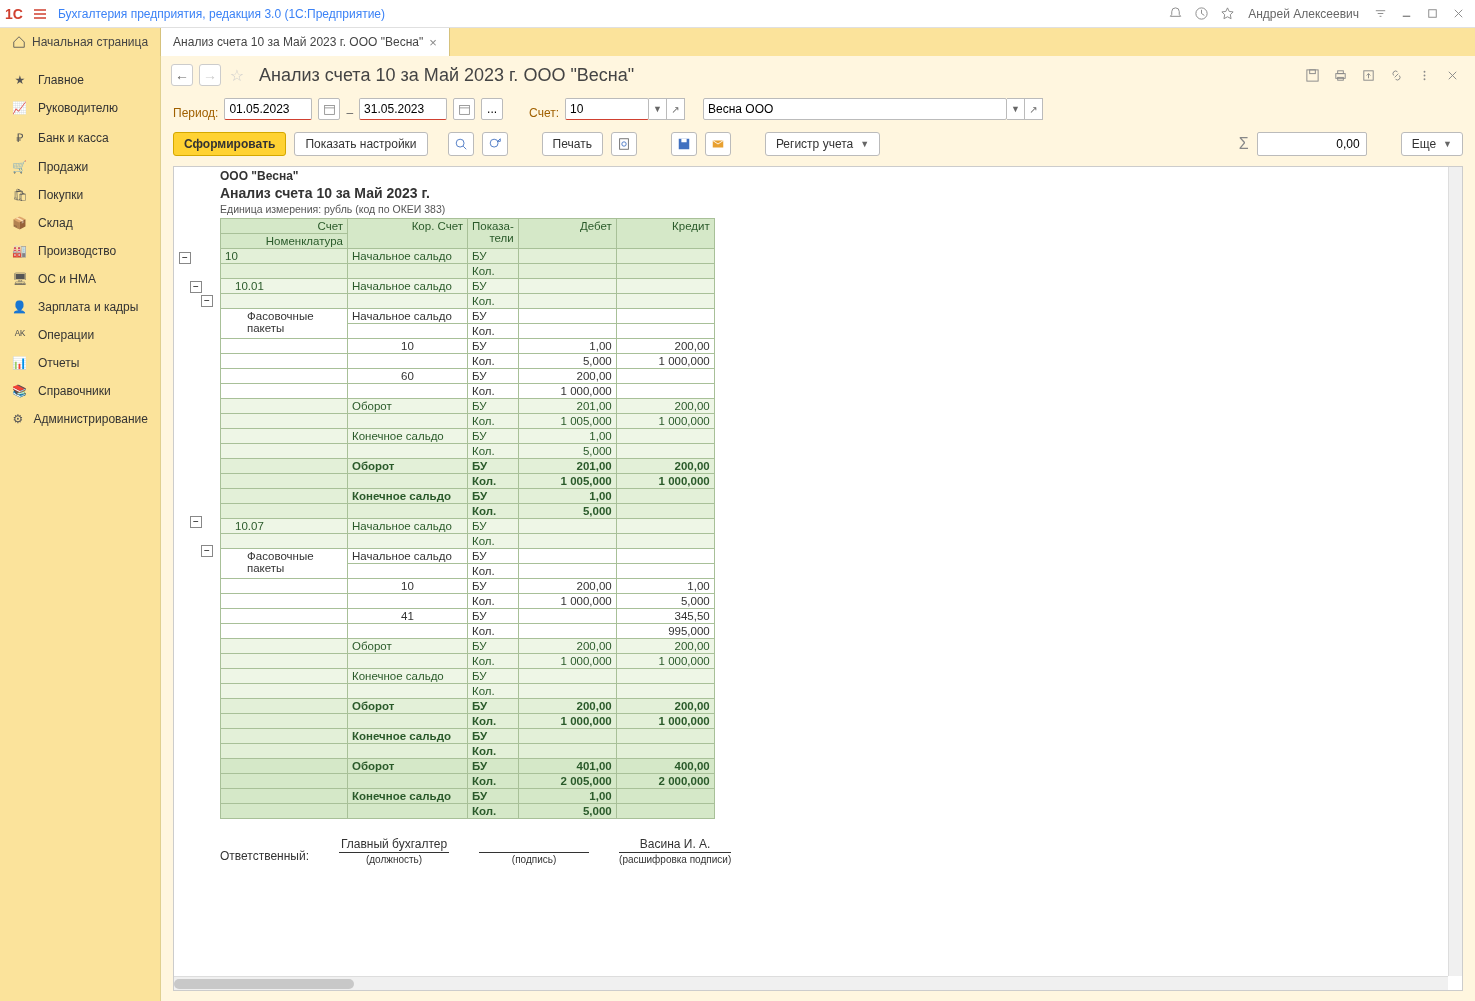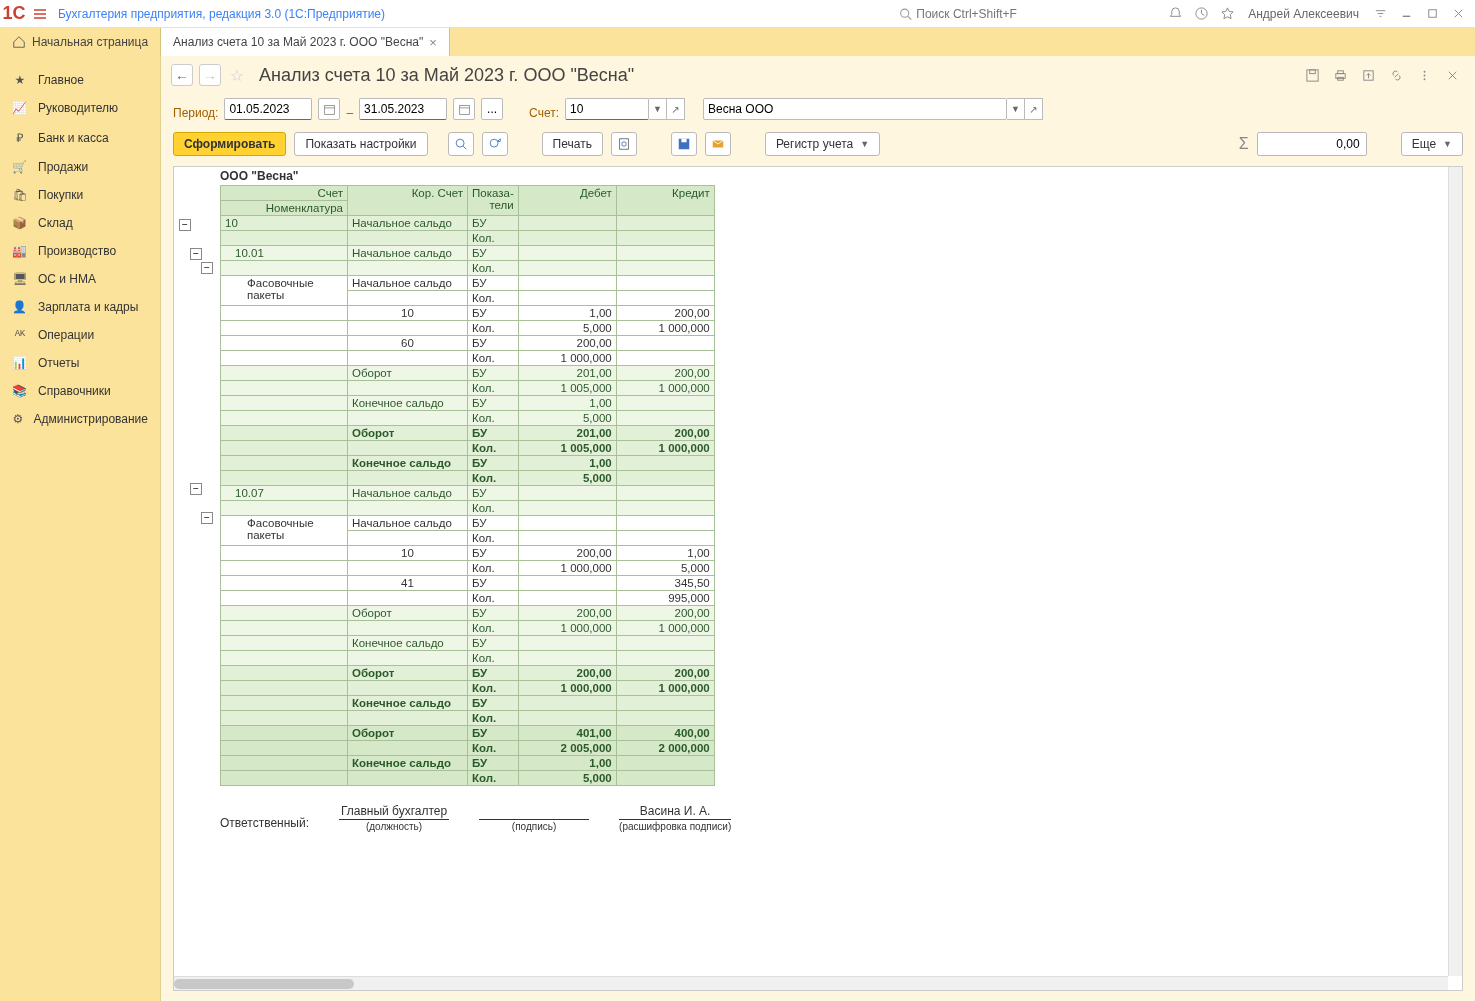--- a/index.html
+++ b/index.html
@@ -1,18 +1,18 @@
 <!DOCTYPE html>
 <html><head>
 <meta charset="utf-8">
 <style>
 *{box-sizing:border-box;margin:0;padding:0;font-family:Arial,sans-serif;font-size:12px;}
 body{background:#fff;overflow:hidden;width:1475px;height:1001px;}
 .titlebar{height:28px;background:#fff;display:flex;align-items:center;padding:0 4px;border-bottom:1px solid #e0e0e0;}
-.logo{width:20px;height:20px;color:#d04030;font-weight:bold;margin-right:6px;display:flex;align-items:center;justify-content:center;font-size:18px;}
+.logo{width:20px;height:20px;color:#d04030;font-weight:bold;margin-right:6px;display:flex;align-items:center;justify-content:center;font-size:14px;}
 .burger{width:20px;height:20px;color:#d04030;margin-right:8px;cursor:pointer;display:flex;align-items:center;justify-content:center;}
 .burger svg{width:16px;height:16px;}
 .tb-title{color:#3b82f6;flex:0 0 auto;margin-right:20px;}
 .tb-spacer{flex:1;}
 .search-top{display:flex;align-items:center;background:#fff;border:1px solid transparent;height:22px;padding:0 6px;width:270px;border-radius:3px;}
 .search-top input{border:none;outline:none;width:100%;color:#999;}
 .search-icn{width:14px;height:14px;margin-right:4px;}
 .tb-icon{width:26px;height:26px;display:flex;align-items:center;justify-content:center;color:#888;cursor:pointer;}
 .tb-icon svg{width:15px;height:15px;}
 .user-name{color:#666;padding:0 8px;cursor:pointer;}
@@ -88,27 +88,20 @@
 
 <div class="titlebar">
   <div class="logo">1C</div>
   <div class="burger">
     <svg viewBox="0 0 16 16">
         <path stroke="#d04030" stroke-width="1.5" d="M2 4h12M2 8h12M2 12h12"></path>
       </svg>
   </div>
   <div class="tb-title">Бухгалтерия предприятия, редакция 3.0  (1С:Предприятие)</div>
   <div class="tb-spacer"></div>
-  <div class="search-top">
-    <svg class="search-icn" viewBox="0 0 16 16">
-        <circle cx="7" cy="7" r="5" stroke="#999" fill="none" stroke-width="1.3"></circle>
-        <line x1="11" y1="11" x2="15" y2="15" stroke="#999" stroke-width="1.3"></line>
-      </svg>
-    <input placeholder="Поиск Ctrl+Shift+F" style="">
-  </div>
   <div class="tb-icon">
       <svg viewBox="0 0 16 16">
         <path d="M8 2a4 4 0 0 0-4 4v3l-1.5 2h11L12 9V6a4 4 0 0 0-4-4z" fill="none" stroke="#888"></path>
       </svg>
     </div>
   <div class="tb-icon">
       <svg viewBox="0 0 16 16">
         <circle cx="8" cy="8" r="6" fill="none" stroke="#888"></circle>
         <path d="M8 4v4l3 2" stroke="#888" fill="none"></path>
       </svg>
@@ -345,20 +338,22 @@
       <div class="btn">
           <span>Еще</span>
           <span class="chev">▼</span>
         </div>
     </div>
 
     <div class="report-area">
       <div class="report-inner">
         <div class="rpt-head">
           <div class="rpt-org">ООО "Весна"</div>
+          <div class="rpt-title">Анализ счета 10 за Май 2023 г.</div>
+          <div class="rpt-unit">Единица измерения: рубль (код по ОКЕИ 383)</div>
         </div>
         <div class="tbl-wrap">
           <div class="tree-col">
             <div class="tree-node" style="top:34px;left:3px">−</div>
             <div class="tree-node" style="top:63px;left:14px">−</div>
             <div class="tree-node" style="top:77px;left:25px">−</div>
             <div class="tree-node" style="top:298px;left:14px">−</div>
             <div class="tree-node" style="top:327px;left:25px">−</div>
           </div>
           <table class="rpt">

